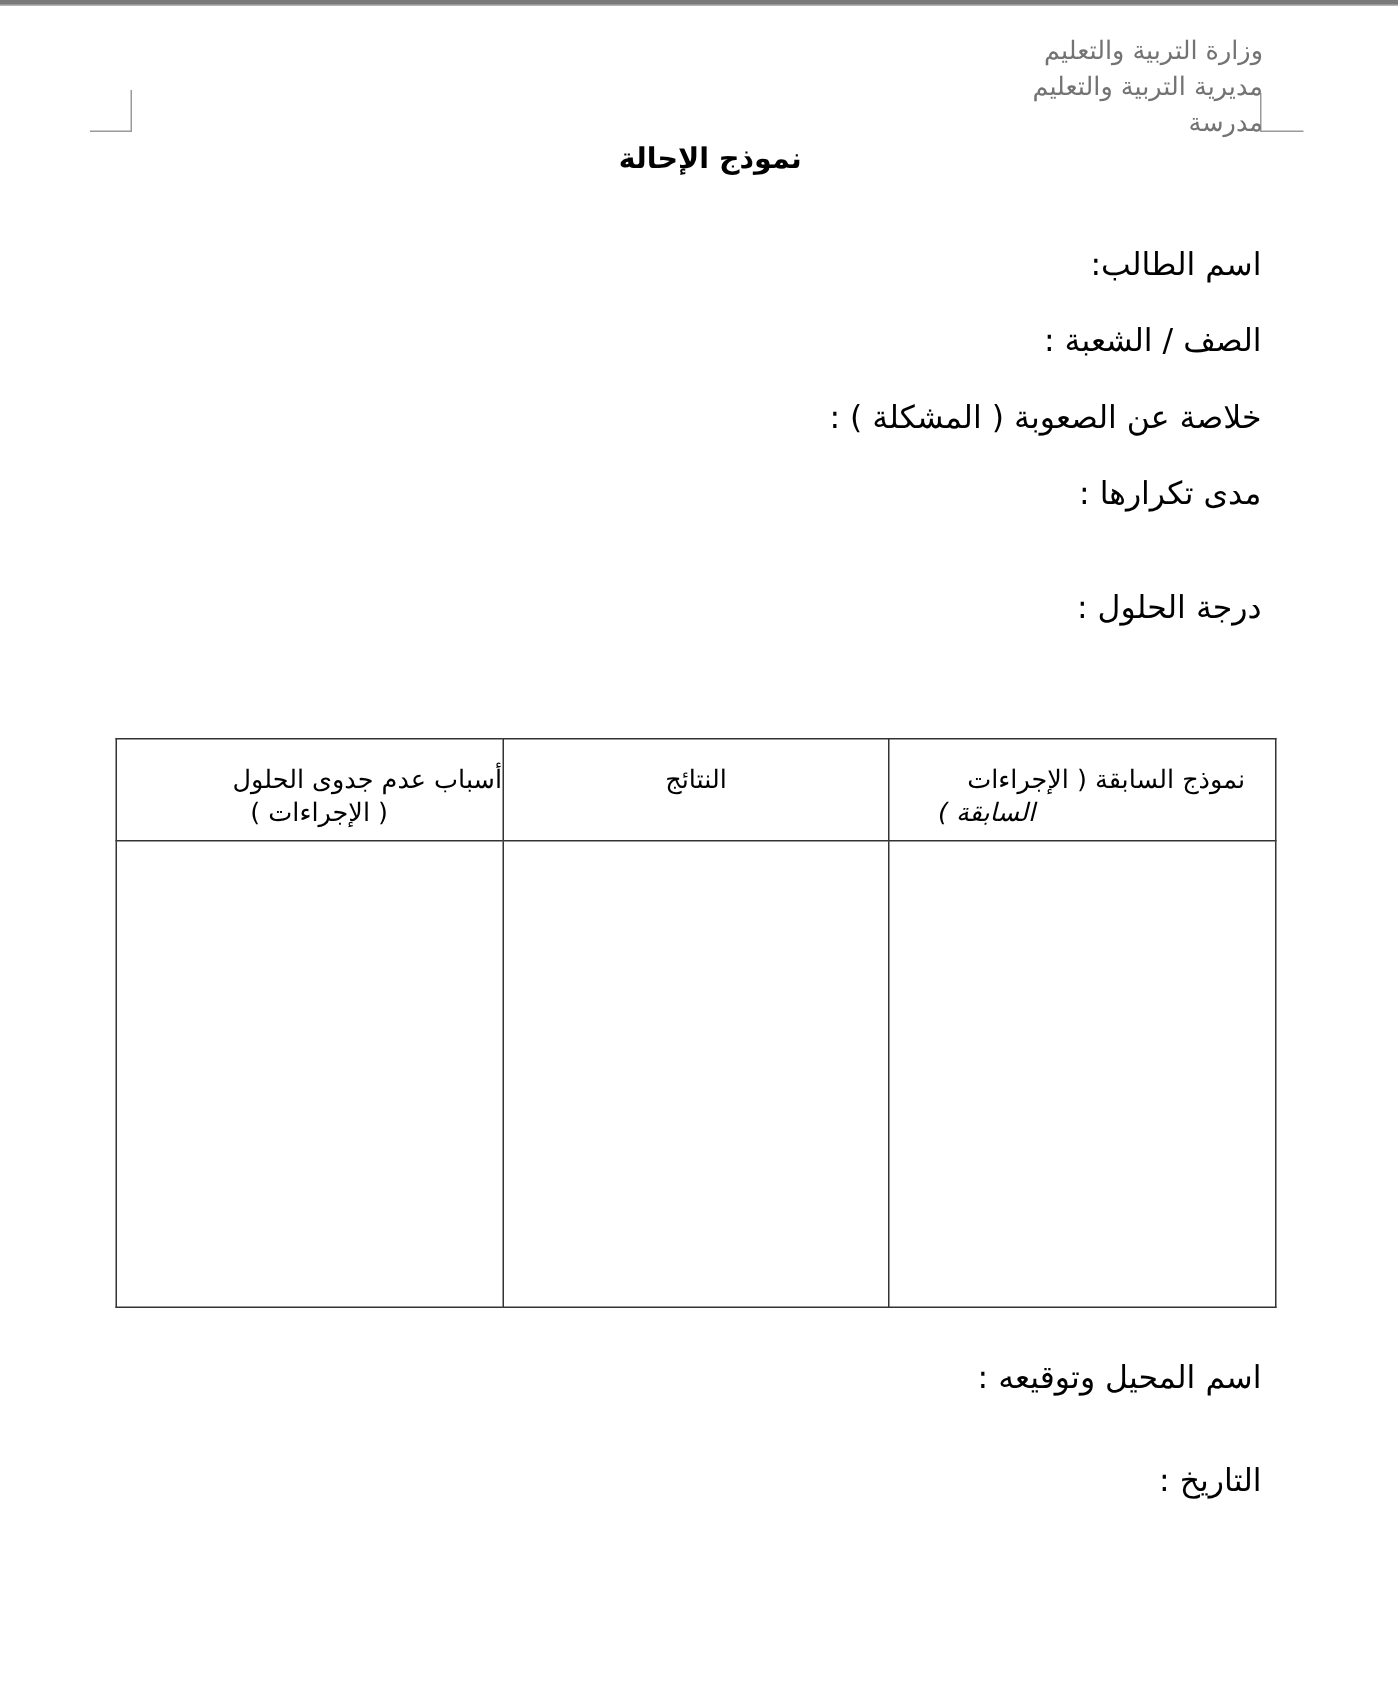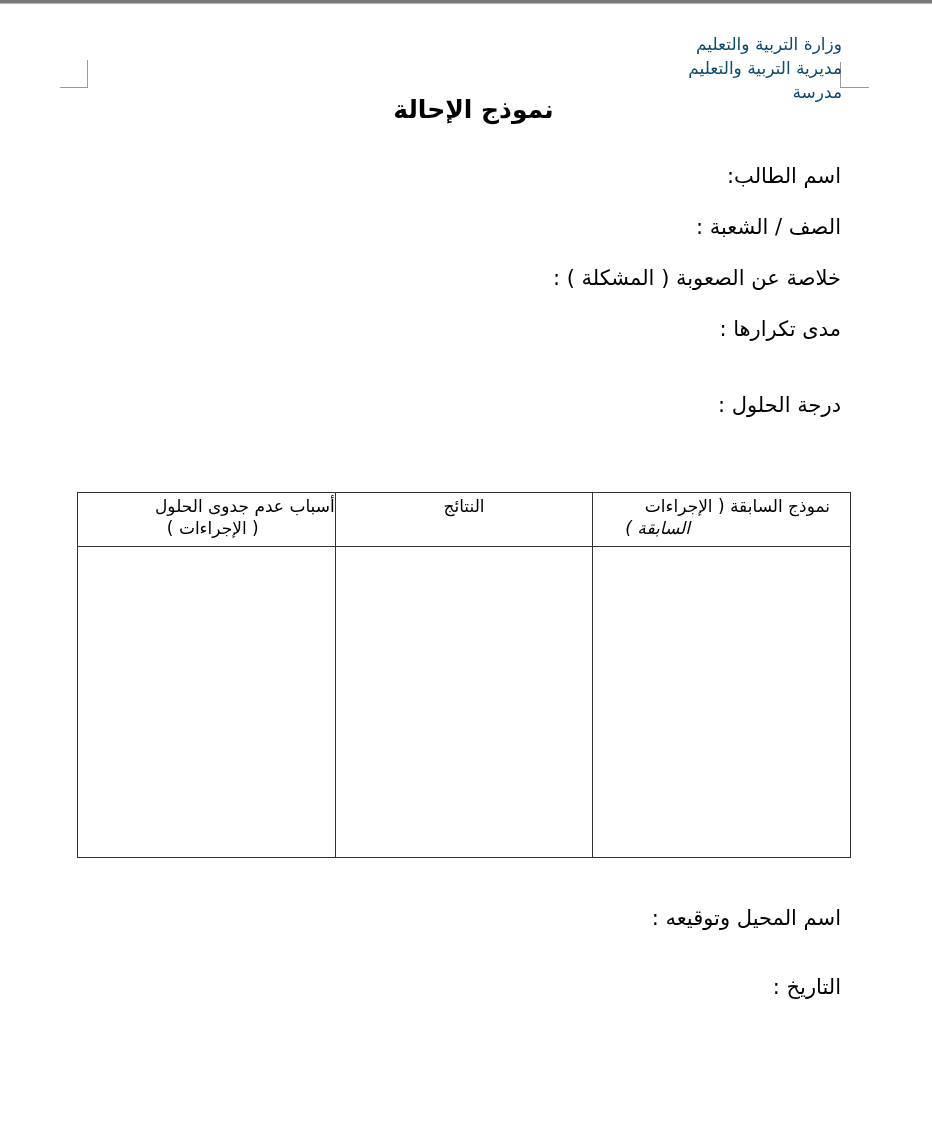--- a/index.html
+++ b/index.html
@@ -18,24 +18,24 @@
     .top-bar {
       position: absolute;
       left: 0; top: 0;
       width: 932px; height: 3px;
       background: #7a7a7a;
       border-bottom: 1px solid #b5b5b5;
     }
     .header-block {
       position: absolute;
       right: 90px;
-      top: 32px;
+      top: 22px;
       direction: rtl;
       text-align: right;
-      color: #0c4a6e;
+      color: #737373;
       font-size: 17px;
       line-height: 24px;
     }
     .header-block div { white-space: nowrap; }
     .crop-mark-left {
       position: absolute;
       left: 60px; top: 60px;
       width: 27px; height: 27px;
       border-right: 1px solid #9a9a9a;
       border-bottom: 1px solid #9a9a9a;
@@ -45,21 +45,21 @@
       left: 840px; top: 62px;
       width: 28px; height: 25px;
       border-left: 1px solid #9a9a9a;
       border-bottom: 1px solid #9a9a9a;
     }
     .title {
       position: absolute;
       left: 0; width: 932px;
       top: 95px;
       text-align: center;
-      font-size: 25px;
+      font-size: 19px;
       font-weight: bold;
       direction: rtl;
       padding-left: 15px;
       box-sizing: border-box;
     }
     .field {
       position: absolute;
       right: 91px;
       direction: rtl;
       text-align: right;
@@ -79,21 +79,21 @@
     .ref-table th, .ref-table td {
       border: 1px solid #333;
       padding: 0;
     }
     .ref-table th {
       height: 51px;
       vertical-align: top;
       font-weight: normal;
       font-size: 17px;
       line-height: 22px;
-      padding-top: 2px;
+      padding-top: 16px;
     }
     .ref-table th span { display: block; }
     .th-right { text-align: right; padding-right: 20px !important; }
     .th-mid { text-align: center; }
     .th-left { text-align: right; padding-right: 0 !important; }
     .ref-table td { height: 310px; }
   </style>
 </head>
 <body>
 

